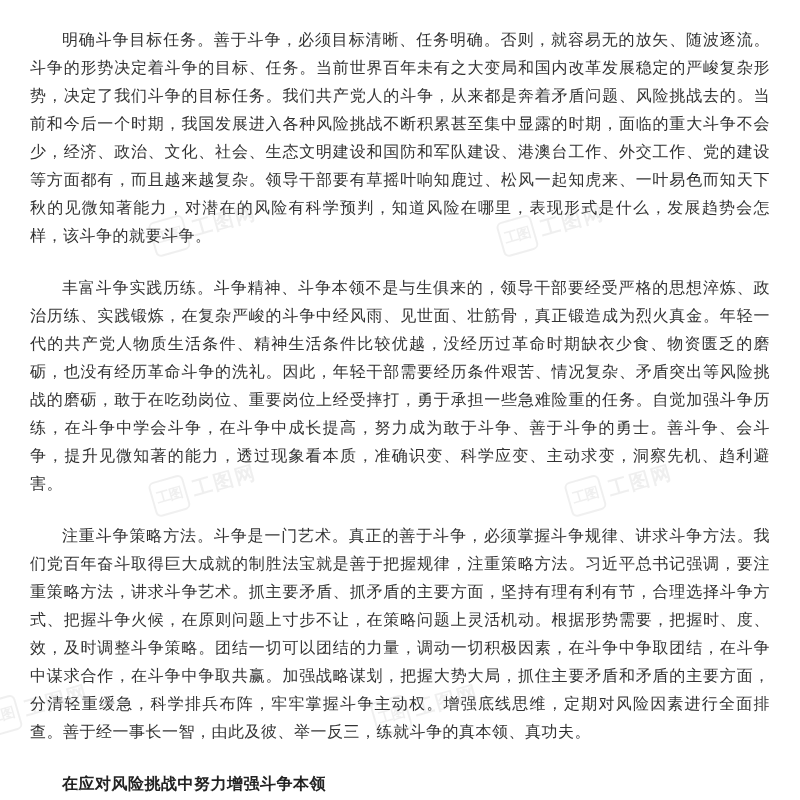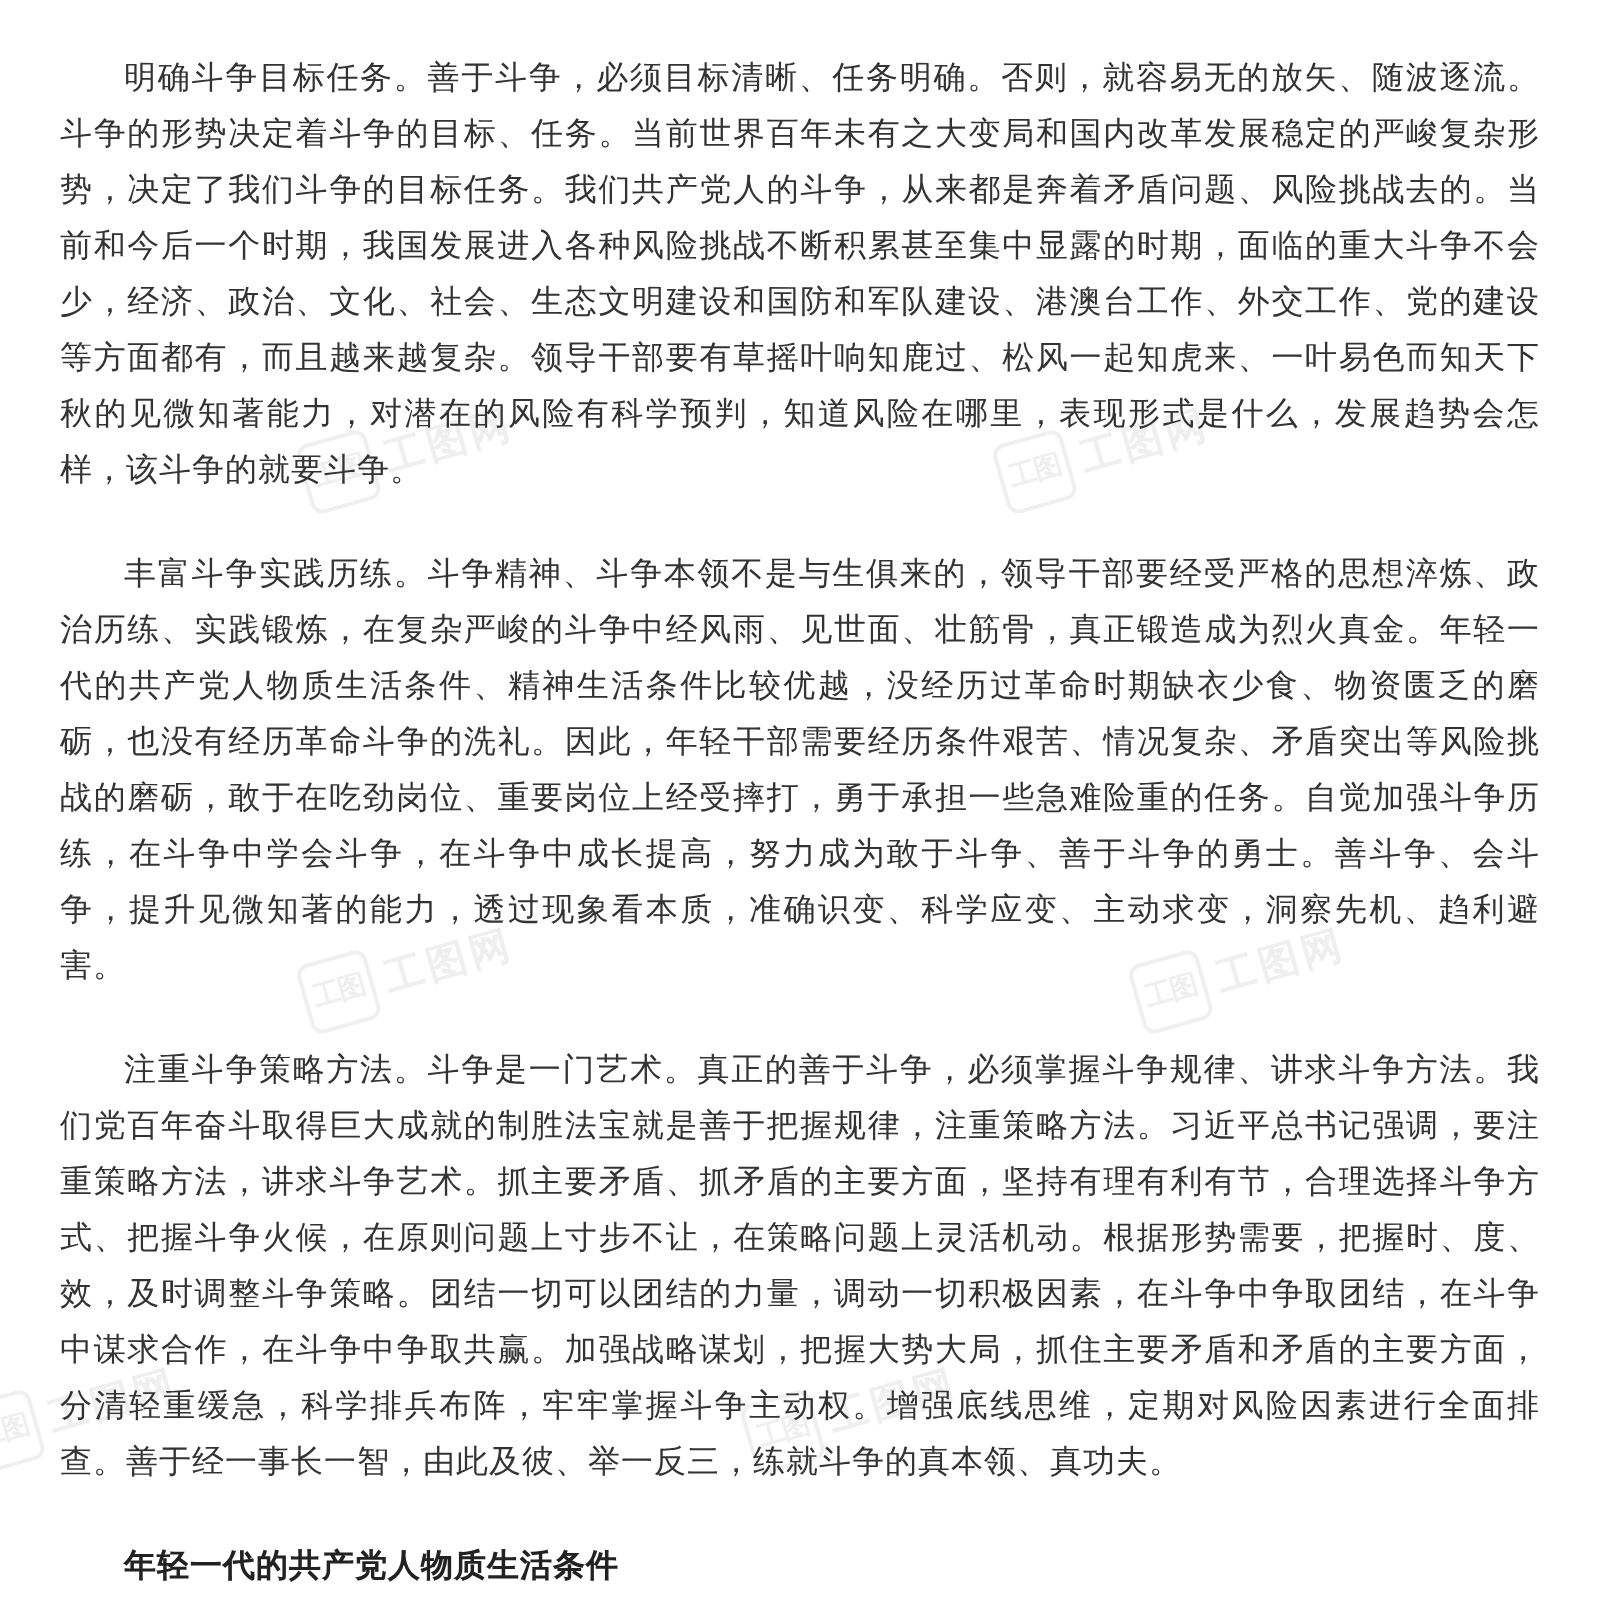--- a/index.html
+++ b/index.html
@@ -107,16 +107,16 @@
     <div class="wm w6">
       <span class="wm-logo">工图</span>
       <span class="wm-text">工图网</span>
     </div>
   </div>
 
   <div class="content">
     <p>明确斗争目标任务。善于斗争，必须目标清晰、任务明确。否则，就容易无的放矢、随波逐流。斗争的形势决定着斗争的目标、任务。当前世界百年未有之大变局和国内改革发展稳定的严峻复杂形势，决定了我们斗争的目标任务。我们共产党人的斗争，从来都是奔着矛盾问题、风险挑战去的。当前和今后一个时期，我国发展进入各种风险挑战不断积累甚至集中显露的时期，面临的重大斗争不会少，经济、政治、文化、社会、生态文明建设和国防和军队建设、港澳台工作、外交工作、党的建设等方面都有，而且越来越复杂。领导干部要有草摇叶响知鹿过、松风一起知虎来、一叶易色而知天下秋的见微知著能力，对潜在的风险有科学预判，知道风险在哪里，表现形式是什么，发展趋势会怎样，该斗争的就要斗争。</p>
     <p>丰富斗争实践历练。斗争精神、斗争本领不是与生俱来的，领导干部要经受严格的思想淬炼、政治历练、实践锻炼，在复杂严峻的斗争中经风雨、见世面、壮筋骨，真正锻造成为烈火真金。年轻一代的共产党人物质生活条件、精神生活条件比较优越，没经历过革命时期缺衣少食、物资匮乏的磨砺，也没有经历革命斗争的洗礼。因此，年轻干部需要经历条件艰苦、情况复杂、矛盾突出等风险挑战的磨砺，敢于在吃劲岗位、重要岗位上经受摔打，勇于承担一些急难险重的任务。自觉加强斗争历练，在斗争中学会斗争，在斗争中成长提高，努力成为敢于斗争、善于斗争的勇士。善斗争、会斗争，提升见微知著的能力，透过现象看本质，准确识变、科学应变、主动求变，洞察先机、趋利避害。</p>
     <p>注重斗争策略方法。斗争是一门艺术。真正的善于斗争，必须掌握斗争规律、讲求斗争方法。我们党百年奋斗取得巨大成就的制胜法宝就是善于把握规律，注重策略方法。习近平总书记强调，要注重策略方法，讲求斗争艺术。抓主要矛盾、抓矛盾的主要方面，坚持有理有利有节，合理选择斗争方式、把握斗争火候，在原则问题上寸步不让，在策略问题上灵活机动。根据形势需要，把握时、度、效，及时调整斗争策略。团结一切可以团结的力量，调动一切积极因素，在斗争中争取团结，在斗争中谋求合作，在斗争中争取共赢。加强战略谋划，把握大势大局，抓住主要矛盾和矛盾的主要方面，分清轻重缓急，科学排兵布阵，牢牢掌握斗争主动权。增强底线思维，定期对风险因素进行全面排查。善于经一事长一智，由此及彼、举一反三，练就斗争的真本领、真功夫。</p>
-    <p class="heading">年轻一代的共产党人物质生活条件</p>
+    <p class="heading">在应对风险挑战中努力增强斗争本领</p>
   </div>
 
 </div>
 
 </body></html>

